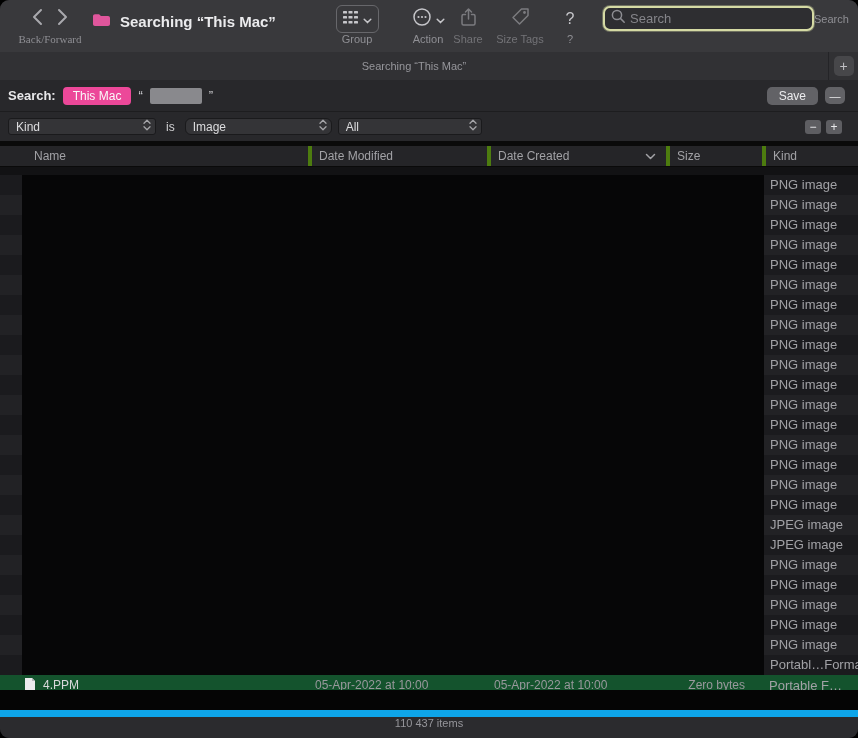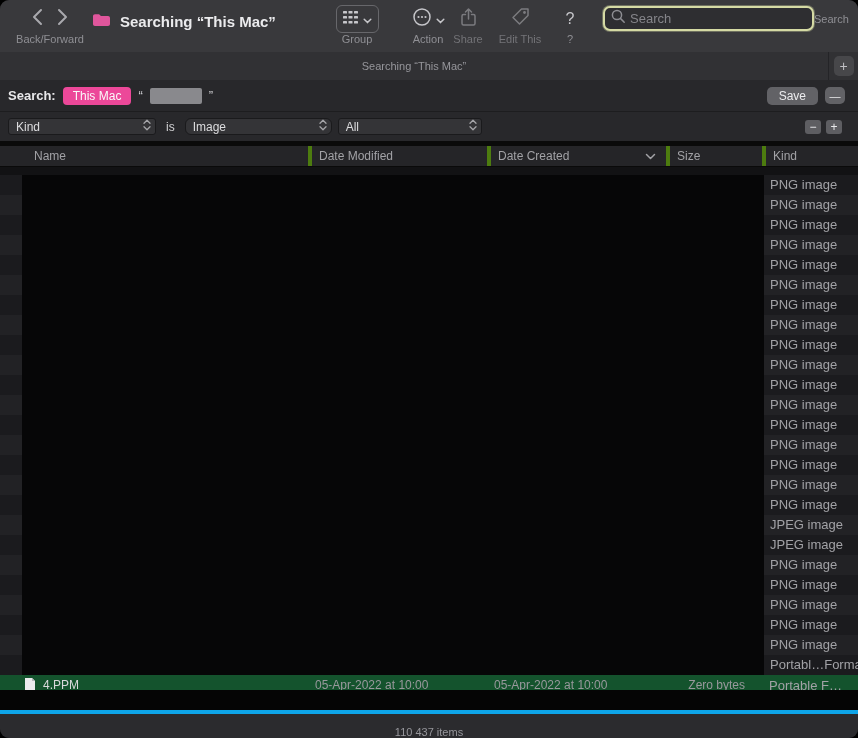--- a/index.html
+++ b/index.html
@@ -73,33 +73,33 @@
   .row.b .cell-stripe, .row.b .cell-kind{ background:#222225; }
   .row.partial{ display:grid; grid-template-columns:308px 179px 179px 96px 96px; background:#14532d; }
   .pcell{ display:flex; align-items:center; font-size:12px; color:#98989c; padding-left:7px; white-space:nowrap; overflow:hidden; }
   .pcell.pname{ padding-left:24px; gap:7px; color:#d9d9db; }
   .pcell.psize{ justify-content:flex-end; padding-right:17px; padding-left:0; }
   .pcell.pkind{ font-size:13px; color:#a2a2a6; }
 
   .bottom-block{ height:20px; background:#050505; }
 
   
-  .status-bar{ height:28px; background:#2b2b2e; border-top:4px solid #0ea5e9; display:flex; align-items:flex-end; justify-content:center; }
+  .status-bar{ height:28px; background:#2b2b2e; border-top:7px solid #0ea5e9; display:flex; align-items:flex-start; justify-content:center; }
   .status-text{ font-size:11px; color:#96969b; }
 
   .folder-path{ fill:var(--folder,#e0569c); }
 </style>
 </head>
 <body>
 
 <div class="window">
 
   <div class="toolbar">
 
-    <div class="tb-item" style="left:12px; width:76px;">
+    <div class="tb-item" style="left:12px; width:76px;font-family:Liberation Serif, serif;">
       <div class="tb-icon-row">
         <button class="nav-btn">
           <span>
             <svg width="11" height="18" viewBox="0 0 11 18">
                 <path d="M9 2 L2 9 L9 16" stroke="#a9a9ad" stroke-width="2" fill="none" stroke-linecap="round" stroke-linejoin="round"></path>
               </svg>
           </span>
         </button>
         <button class="nav-btn">
           <span>
@@ -184,21 +184,21 @@
 
     <div class="tb-item" style="left:492px; width:56px;">
       <div class="tb-icon-row">
         <span>
           <svg width="19" height="19" viewBox="0 0 19 19">
             <path d="M2 10.5 L10.5 2 H17 V8.5 L8.5 17 Z" stroke="#7b7b7f" stroke-width="1.5" fill="none" stroke-linejoin="round"></path>
             <circle cx="13.5" cy="5.5" r="1.4" fill="#7b7b7f"></circle>
           </svg>
         </span>
       </div>
-      <div class="tb-label dim">Edit This</div>
+      <div class="tb-label dim">Size Tags</div>
     </div>
 
     <div class="tb-item" style="left:556px; width:28px;">
       <div class="tb-icon-row">
         <span class="help-glyph">?</span>
       </div>
       <div class="tb-label">?</div>
     </div>
 
     <div class="search-group">

